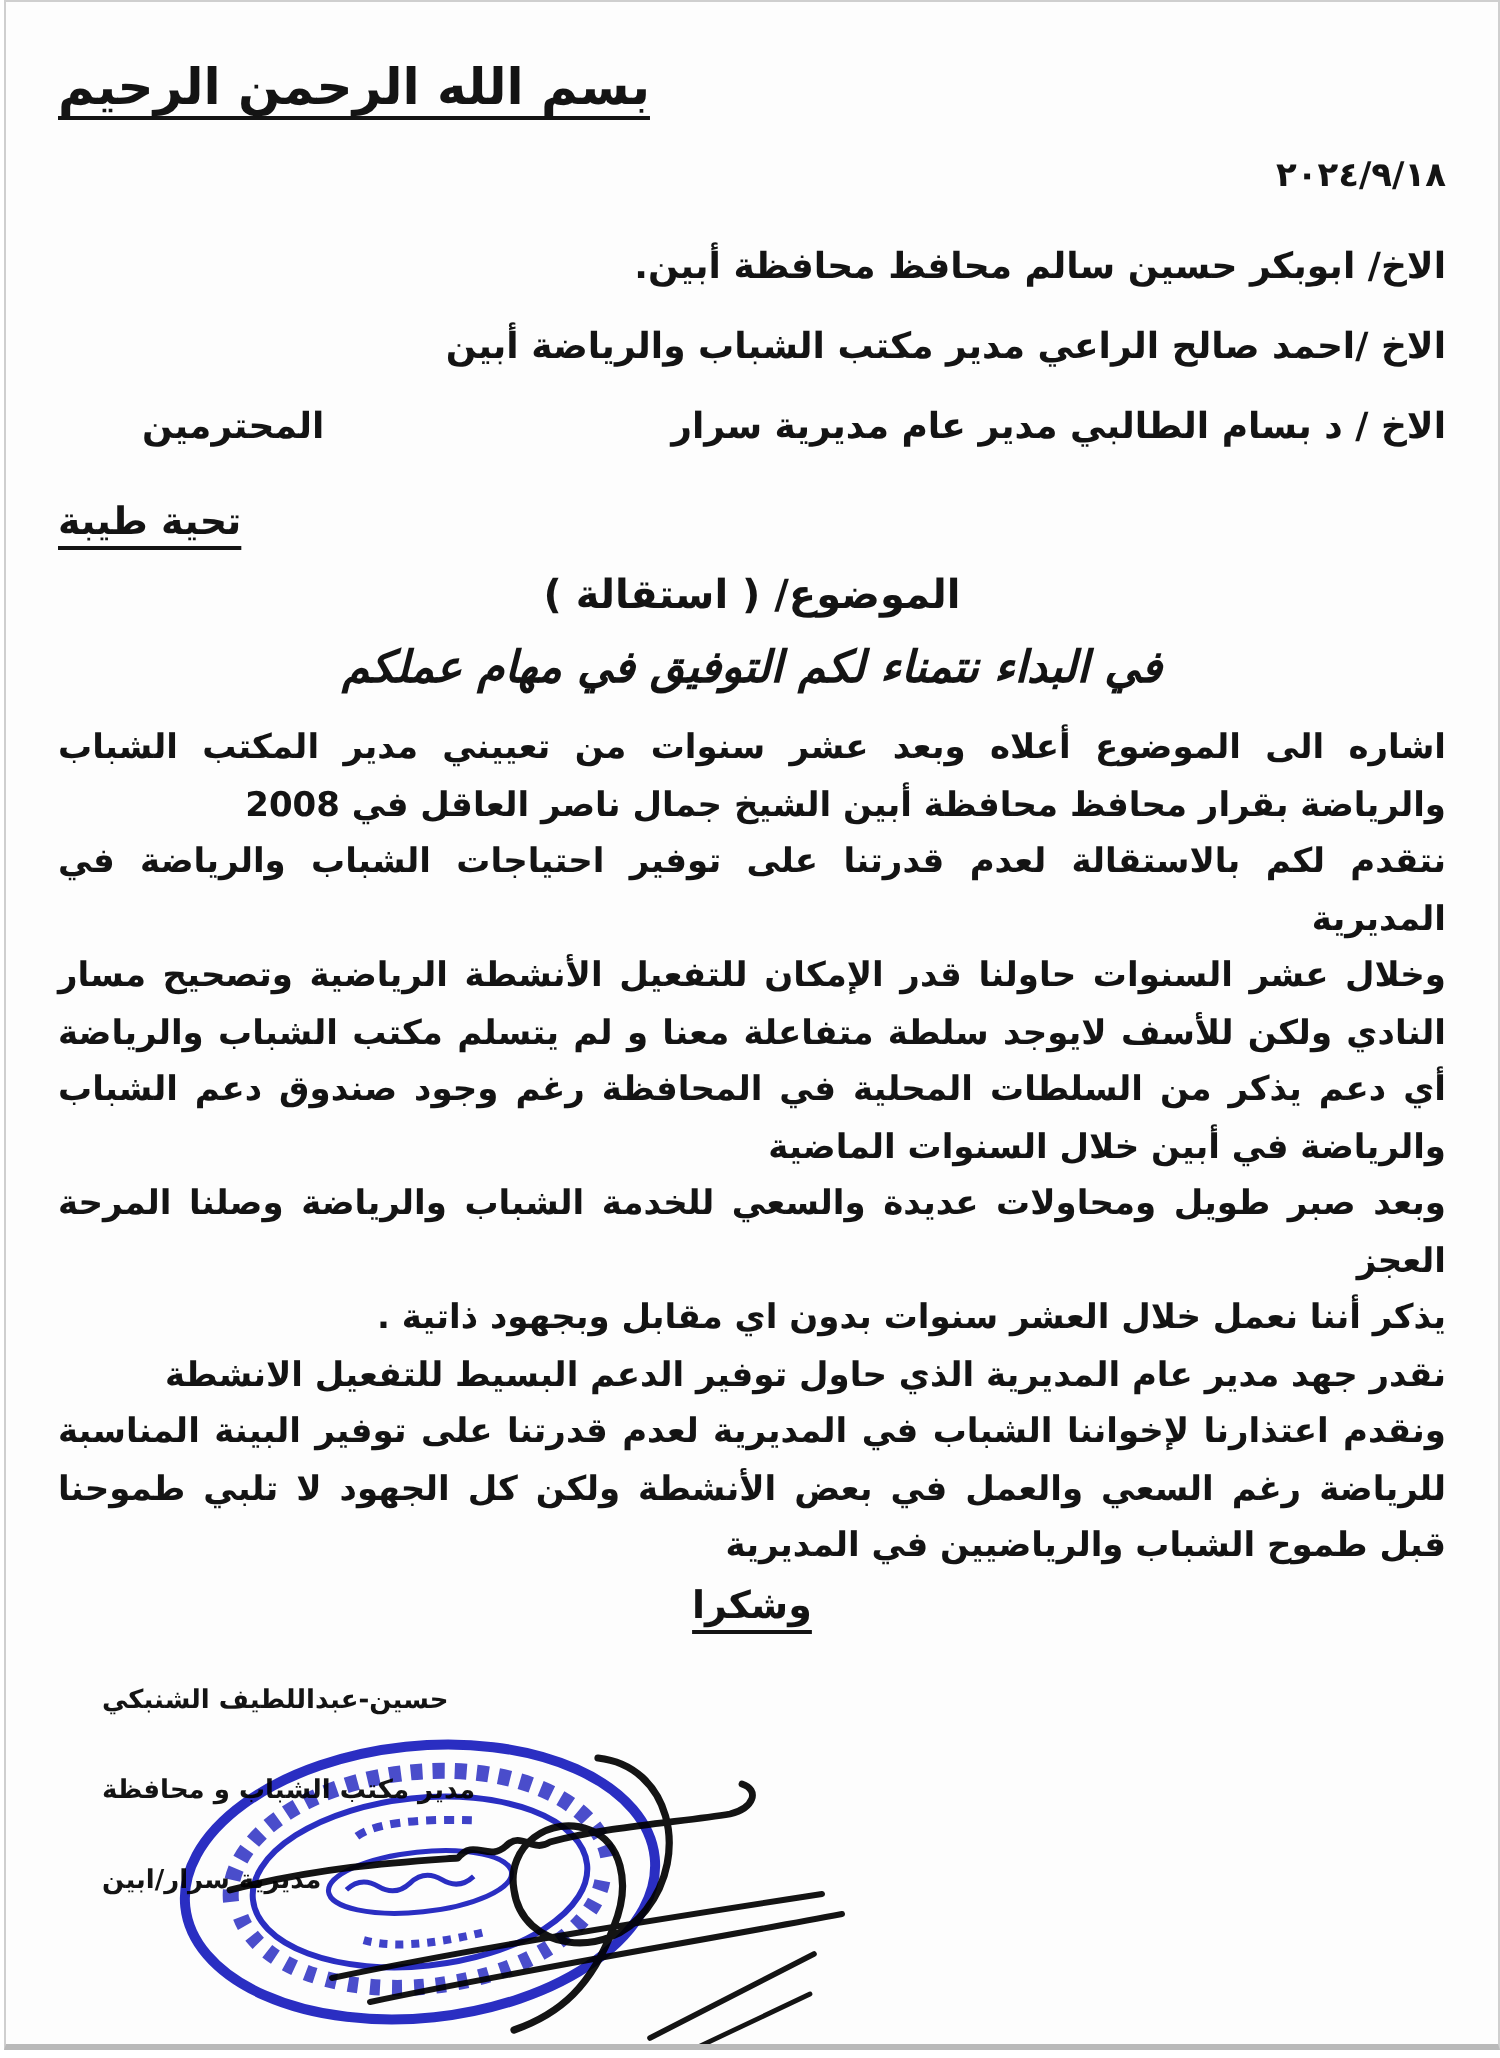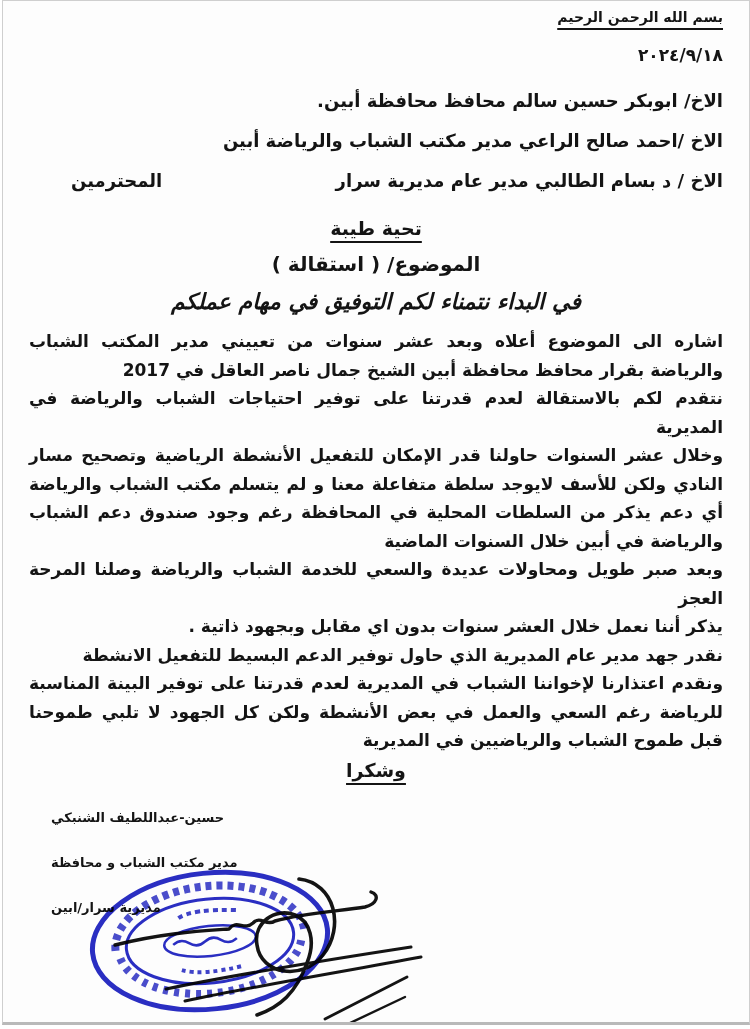--- a/index.html
+++ b/index.html
@@ -14,23 +14,23 @@
     position:relative;
     width:748px;height:1025px;
     background:#fdfdfd;
     border:1px solid #cfcfcf;
     border-bottom:3px solid #b9b9b9;
     box-sizing:border-box;
     overflow:hidden;
   }
   .content{padding:0 26px;}
   .bismillah{
-    text-align:right;
-    padding-top:8px;
-    font-size:14px;
+    text-align:left;
+    padding-top:28px;
+    font-size:25px;
     font-weight:700;
     text-decoration:underline;
     text-underline-offset:6px;
     text-decoration-thickness:2px;
   }
   .date-row{
     margin-top:20px;
     text-align:right;
     font-size:17px;
     font-weight:700;
@@ -39,21 +39,21 @@
   .addressees{margin-top:16px;font-size:18px;font-weight:700;}
   .addressees .line{line-height:40px;white-space:nowrap;}
   .addr-row{
     display:flex;
     justify-content:space-between;
     align-items:baseline;
     line-height:40px;
     padding-left:42px;
   }
   .greeting{
-    margin-top:16px;text-align:center;
+    margin-top:16px;text-align:left;
     font-size:19px;font-weight:700;
     text-decoration:underline;text-underline-offset:6px;text-decoration-thickness:2px;
   }
   .subject{margin-top:13px;text-align:center;font-size:20px;font-weight:700;}
   .opening{
     margin-top:13px;text-align:center;
     font-size:22px;font-weight:700;font-style:italic;
   }
   .body-text{
     margin-top:13px;
@@ -105,21 +105,21 @@
       </div>
     </div>
 
     <div class="greeting">تحية طيبة</div>
 
     <div class="subject">الموضوع/ ( استقالة )</div>
 
     <div class="opening">في البداء نتمناء لكم التوفيق في مهام عملكم</div>
 
     <div class="body-text">
-      <p>اشاره الى الموضوع أعلاه  وبعد عشر سنوات من تعييني مدير المكتب الشباب والرياضة بقرار محافظ محافظة أبين  الشيخ جمال ناصر العاقل في 2017</p>
+      <p>اشاره الى الموضوع أعلاه  وبعد عشر سنوات من تعييني مدير المكتب الشباب والرياضة بقرار محافظ محافظة أبين  الشيخ جمال ناصر العاقل في 2008</p>
       <p>نتقدم لكم بالاستقالة لعدم قدرتنا على توفير احتياجات الشباب والرياضة في المديرية</p>
       <p>وخلال عشر السنوات حاولنا قدر الإمكان للتفعيل الأنشطة الرياضية وتصحيح مسار النادي ولكن للأسف لايوجد سلطة متفاعلة معنا و لم يتسلم مكتب الشباب والرياضة أي دعم يذكر من السلطات المحلية في المحافظة رغم وجود صندوق دعم الشباب والرياضة في أبين خلال السنوات الماضية</p>
       <p>وبعد صبر طويل ومحاولات عديدة والسعي للخدمة الشباب والرياضة وصلنا المرحة العجز</p>
       <p>يذكر أننا نعمل خلال العشر سنوات بدون اي مقابل وبجهود ذاتية .</p>
       <p>نقدر جهد مدير عام المديرية الذي حاول توفير الدعم البسيط للتفعيل الانشطة</p>
       <p>ونقدم اعتذارنا لإخواننا الشباب في المديرية لعدم قدرتنا على توفير  البينة المناسبة للرياضة رغم السعي والعمل في بعض الأنشطة ولكن كل الجهود لا تلبي طموحنا قبل طموح الشباب والرياضيين في المديرية</p>
     </div>
 
     <div class="closing">وشكرا</div>
 

